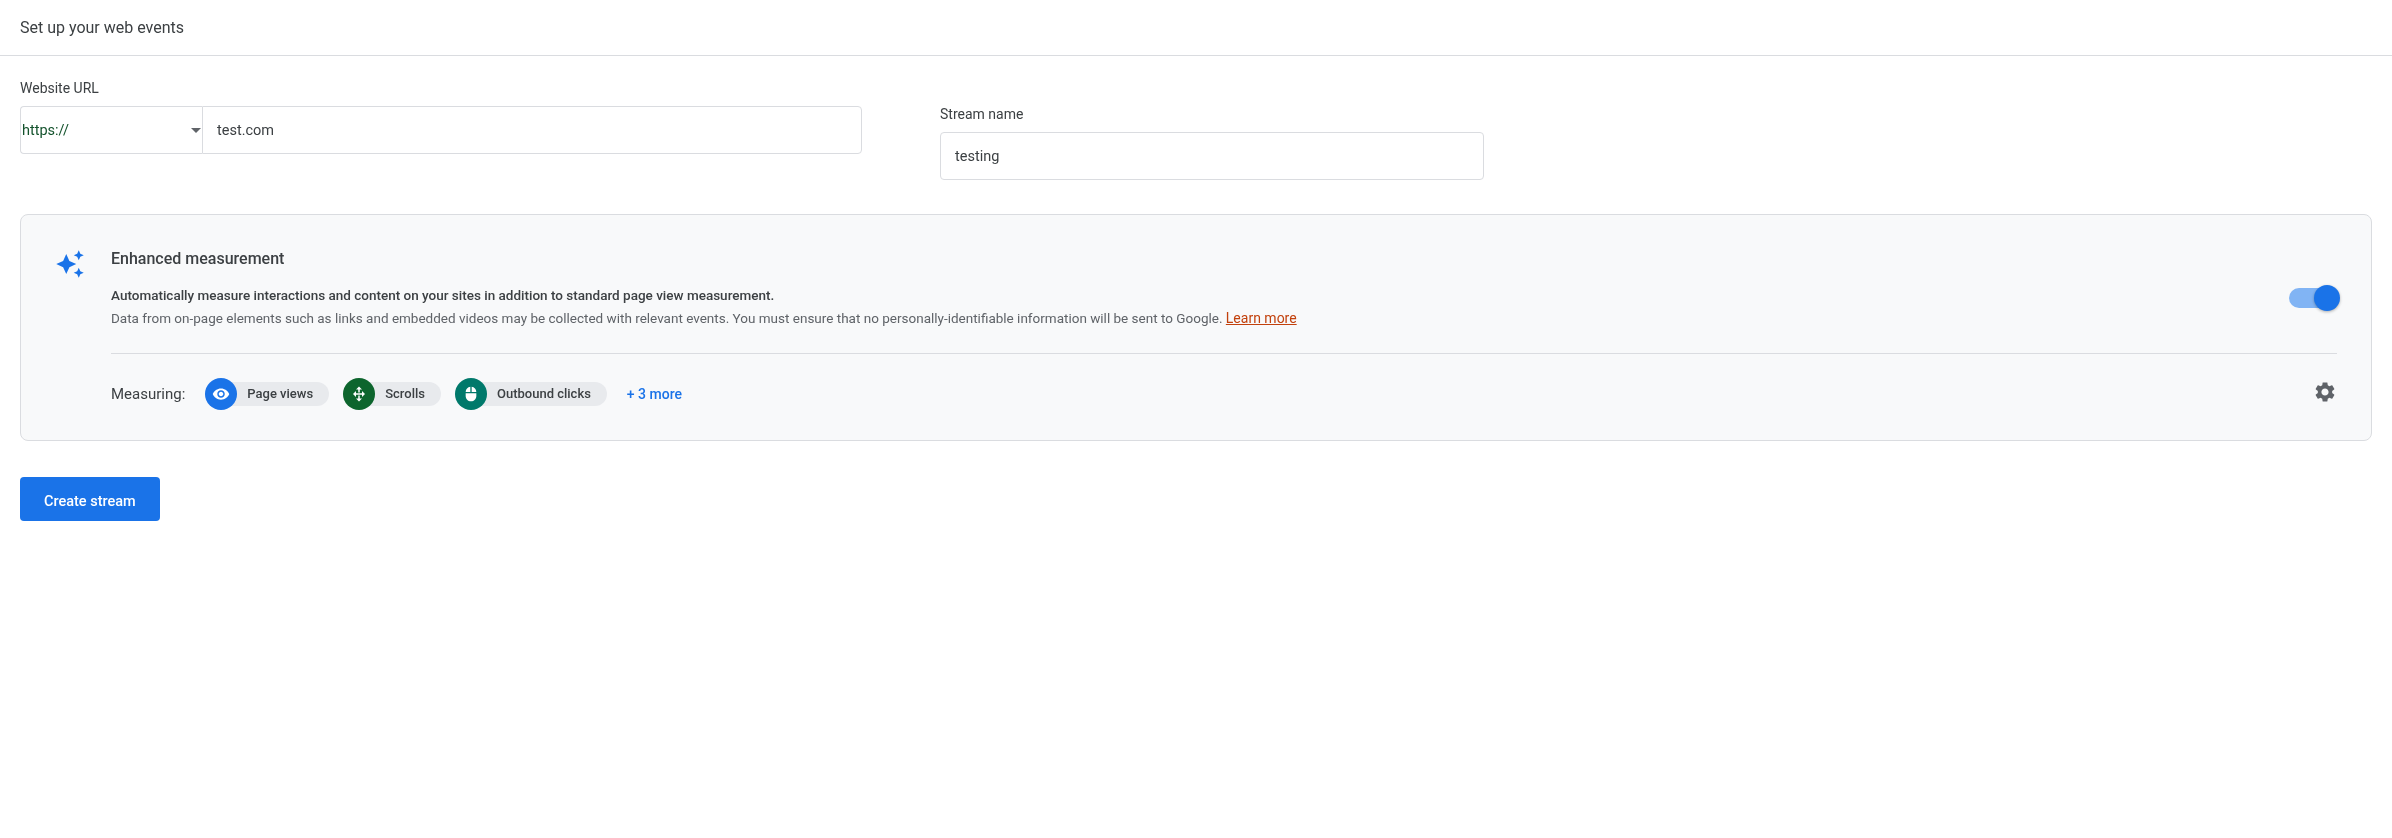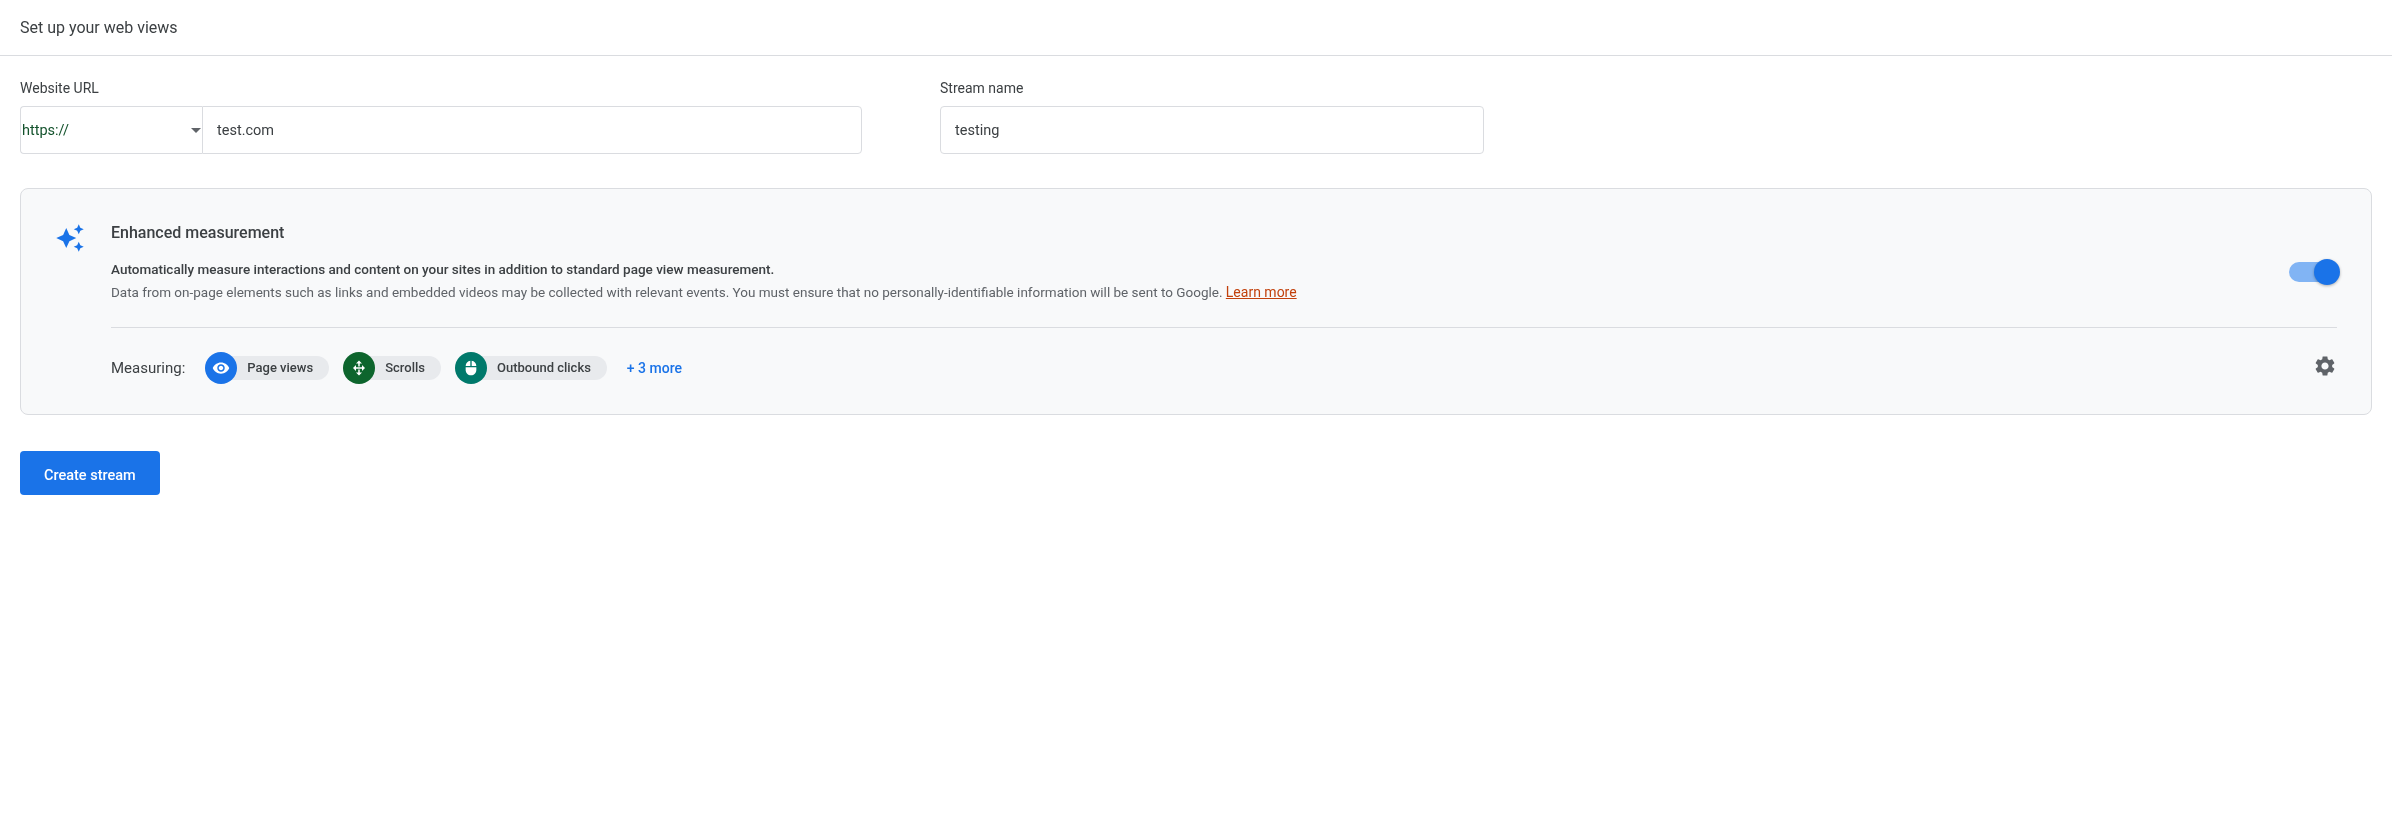--- a/index.html
+++ b/index.html
@@ -28,20 +28,21 @@
     }
     .field-group {
       display: flex;
       flex-direction: column;
     }
     .field-group.url {
       flex: 0 0 auto;
     }
     .field-group.stream {
       flex: 1;
+      margin-top: 26px;
     }
     .field-label {
       font-size: 14px;
       color: #3c4043;
       margin-bottom: 10px;
       font-weight: 400;
     }
     .url-inputs {
       display: flex;
     }
@@ -215,21 +216,21 @@
       height: 0;
       border-left: 5px solid transparent;
       border-right: 5px solid transparent;
       border-top: 5px solid #5f6368;
     }
   </style>
 </head>
 <body>
 
 <div class="header">
-  <span>Set up your web views</span>
+  <span>Set up your web events</span>
 </div>
 
 <div class="content">
   <div class="fields-row">
     <div class="field-group url">
       <label class="field-label">Website URL</label>
       <div class="url-inputs">
         <div class="protocol-select">
           <span>https://</span>
           <span class="chevron-down"></span>

